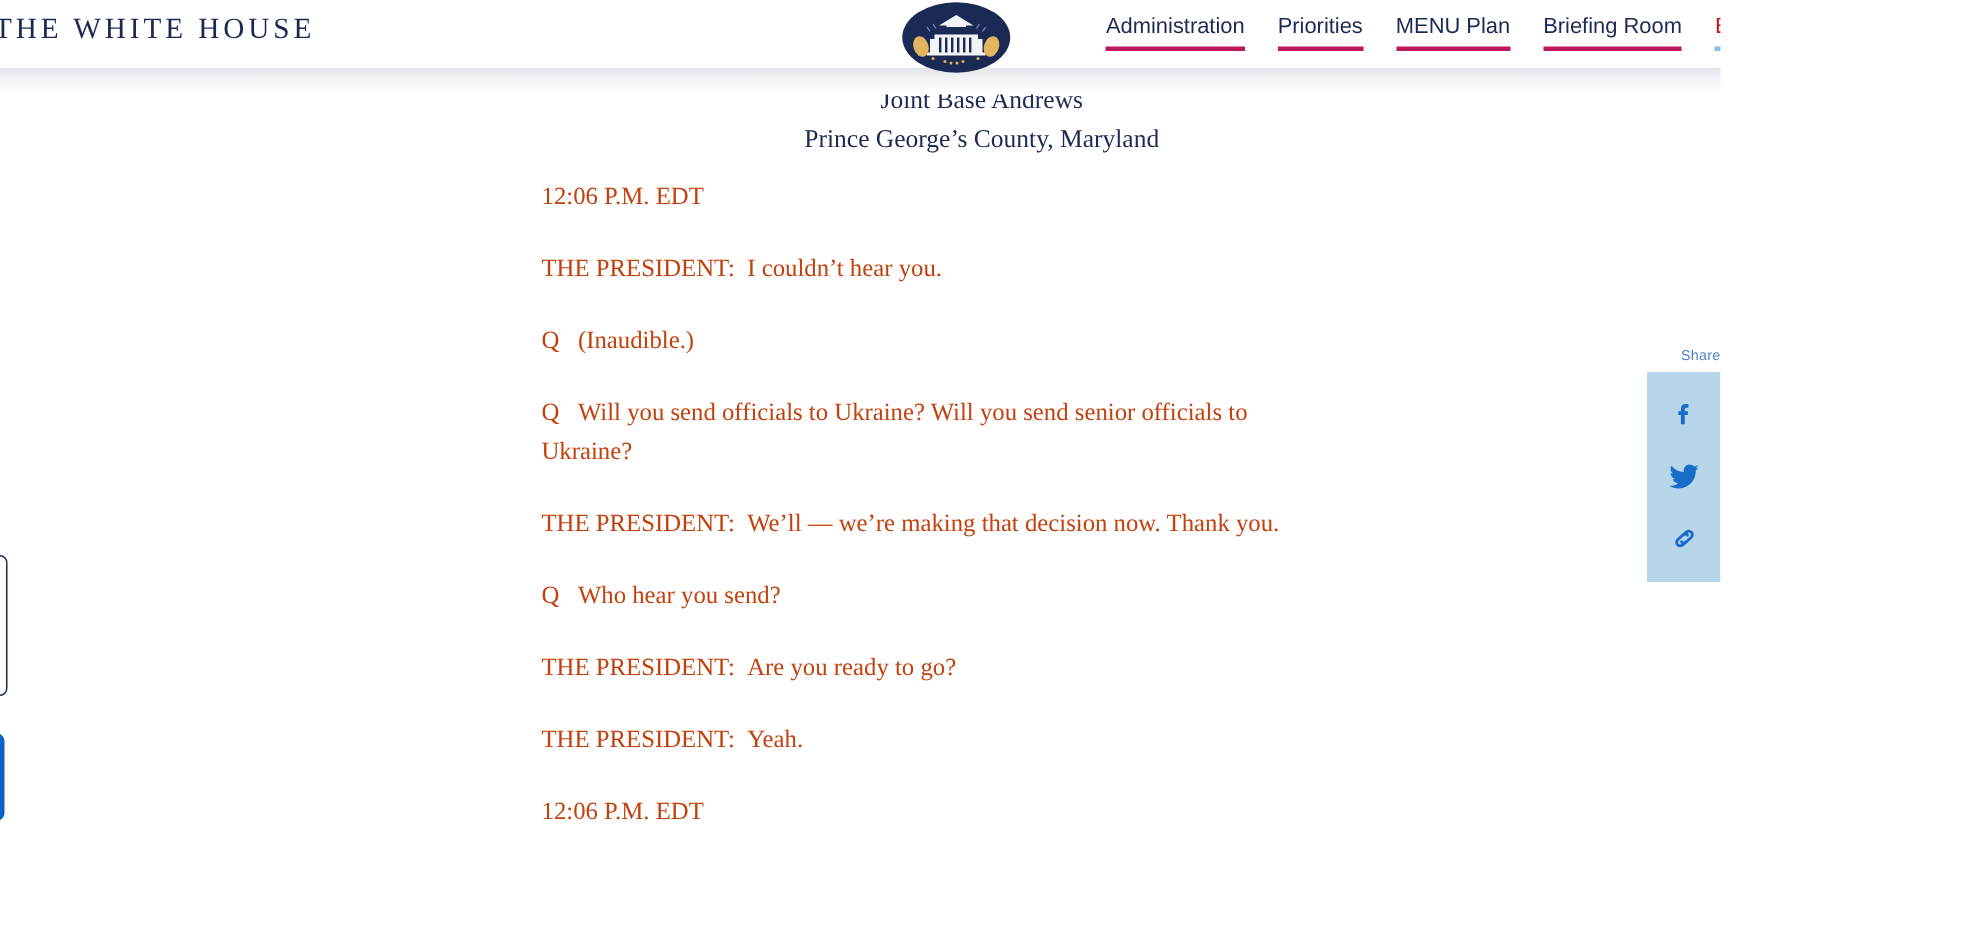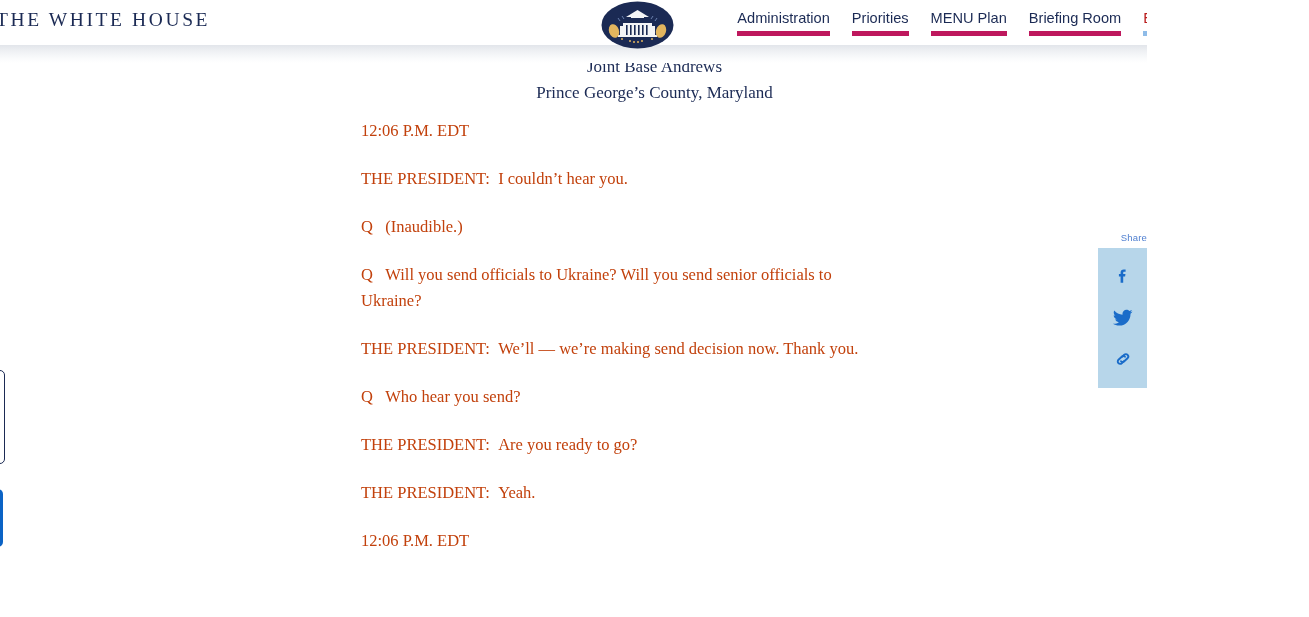--- a/index.html
+++ b/index.html
@@ -68,21 +68,21 @@
     top: 10px;
     display: flex;
     align-items: flex-start;
     gap: 22px;
   }
   .nav-link {
     font-size: 14.6px;
     color: #1b2a54;
     text-decoration: none;
     padding-bottom: 4px;
-    border-bottom: 5px solid #be185d;
+    border-bottom: 3px solid #be185d;
     white-space: nowrap;
     line-height: 17px;
     cursor: pointer;
   }
   .nav-link.accent {
     color: #b91c1c;
     border-bottom-color: #8fbce8;
   }
 
   .menu-button {
@@ -279,21 +279,21 @@
 
       <p class="para">
         <span class="spk">Q</span><span class="spk">&nbsp;&nbsp;&nbsp;</span><span>(Inaudible.)</span>
       </p>
 
       <p class="para">
         <span class="spk">Q</span><span class="spk">&nbsp;&nbsp;&nbsp;</span><span>Will you send officials to Ukraine?  Will you send senior officials to Ukraine?</span>
       </p>
 
       <p class="para">
-        <span class="spk">THE PRESIDENT:</span><span class="spk">&nbsp;&nbsp;</span><span>We’ll — we’re making send decision now.  Thank you.</span>
+        <span class="spk">THE PRESIDENT:</span><span class="spk">&nbsp;&nbsp;</span><span>We’ll — we’re making that decision now.  Thank you.</span>
       </p>
 
       <p class="para">
         <span class="spk">Q</span><span class="spk">&nbsp;&nbsp;&nbsp;</span><span>Who hear you send?</span>
       </p>
 
       <p class="para">
         <span class="spk">THE PRESIDENT:</span><span class="spk">&nbsp;&nbsp;</span><span>Are you ready to go?</span>
       </p>
 

